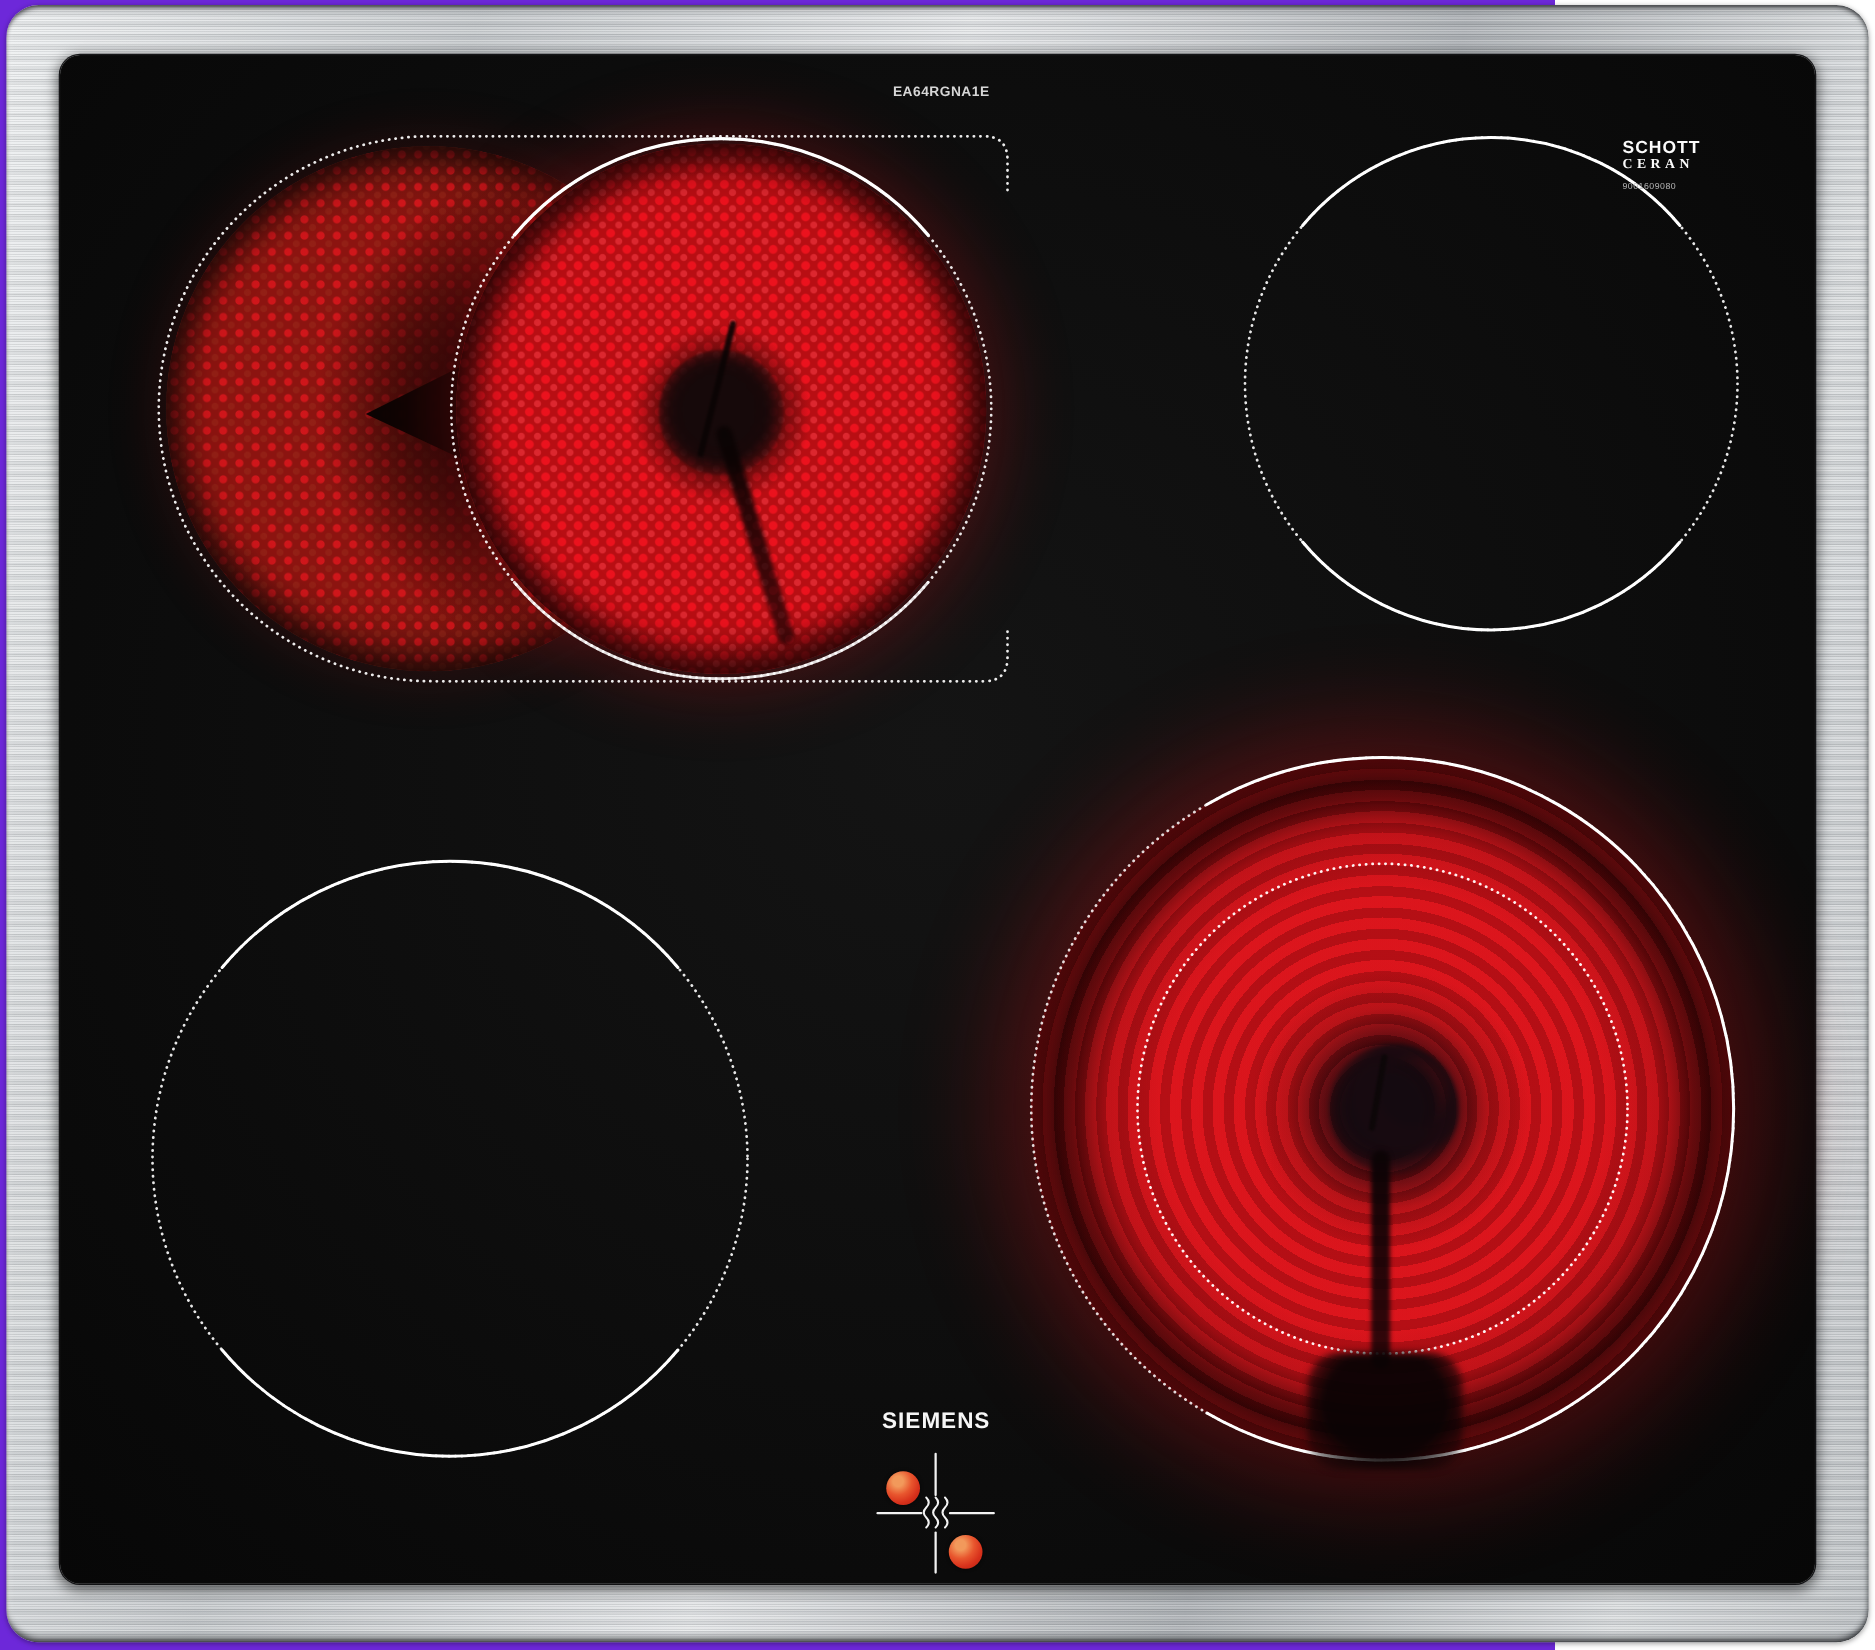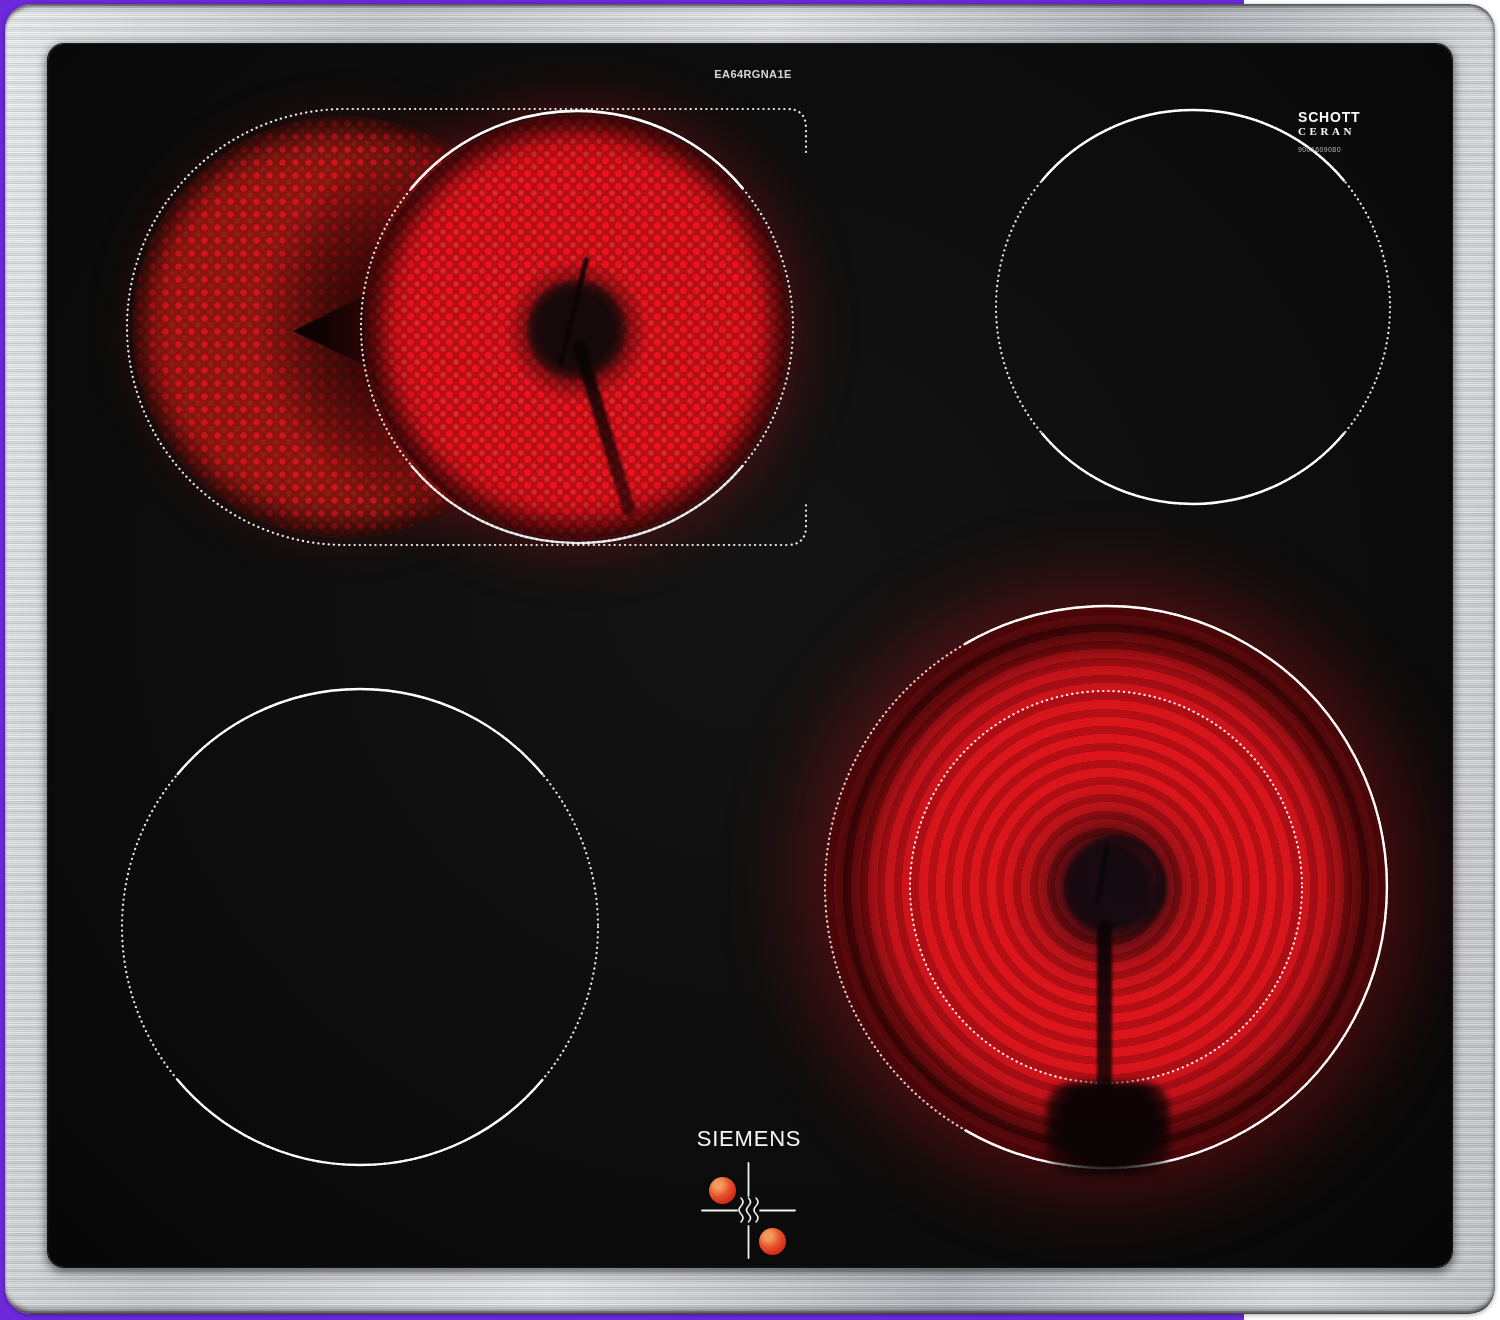--- a/index.html
+++ b/index.html
@@ -117,21 +117,21 @@
   .model-code{
     position:absolute;left:653px;top:68px;width:200px;text-align:center;
     font-size:11px;font-weight:600;letter-spacing:.4px;color:#d6d6d6;
   }
   .schott{position:absolute;left:1298px;top:70px;width:90px;color:#fbfbfb;line-height:1;margin-top:40px;}
   .schott .l1{font-size:14px;font-weight:bold;letter-spacing:.8px;}
   .schott .l2{font-size:11px;font-weight:bold;letter-spacing:3.6px;margin-top:2px;font-family:Liberation Serif, serif;}
   .schott .l3{font-size:7px;font-weight:400;color:#b8b8b8;letter-spacing:.4px;margin-top:9px;}
   .siemens{
     position:absolute;left:674px;top:1126px;width:150px;text-align:center;
-    font-size:22px;font-weight:normal;letter-spacing:.8px;color:#f6f6f6;
+    font-size:18px;font-weight:bold;letter-spacing:.8px;color:#f6f6f6;
   }
 
   
   .dot{position:absolute;width:27px;height:27px;border-radius:50%;
     background:radial-gradient(circle at 35% 30%, #f2995b 0 16%, #e8562e 42%, #d8321c 66%, #b01c0e 100%);
     box-shadow:0 0 3px rgba(0,0,0,.7);}
   .dot-a{left:709px;top:1177px;}
   .dot-b{left:759px;top:1228px;}
 </style>
 </head>

